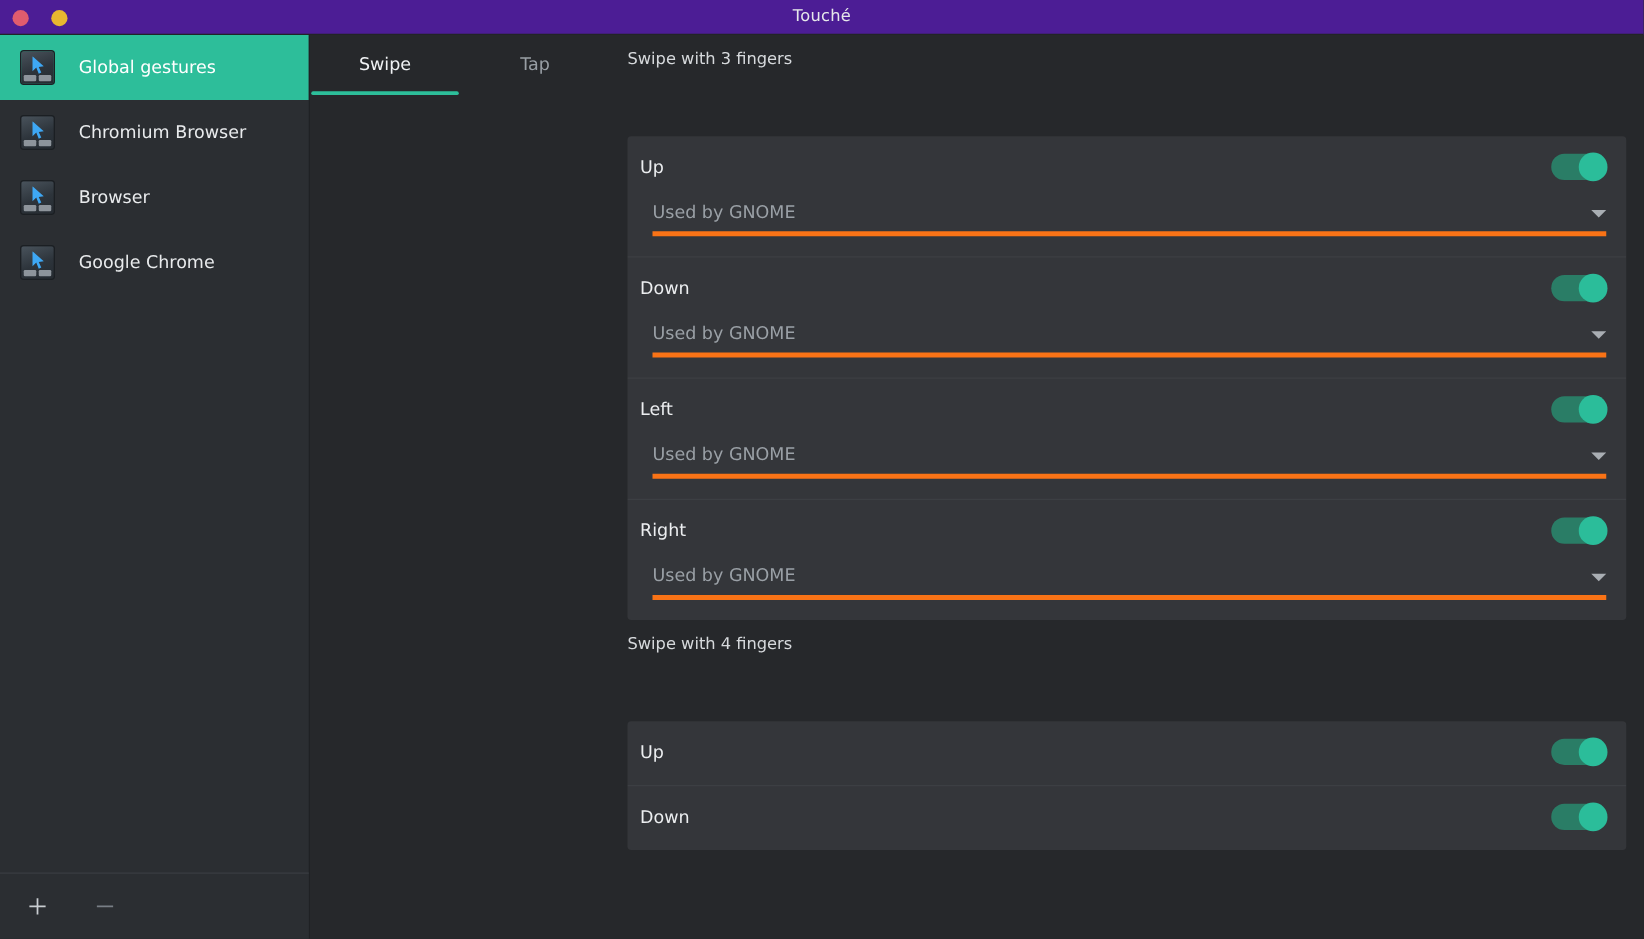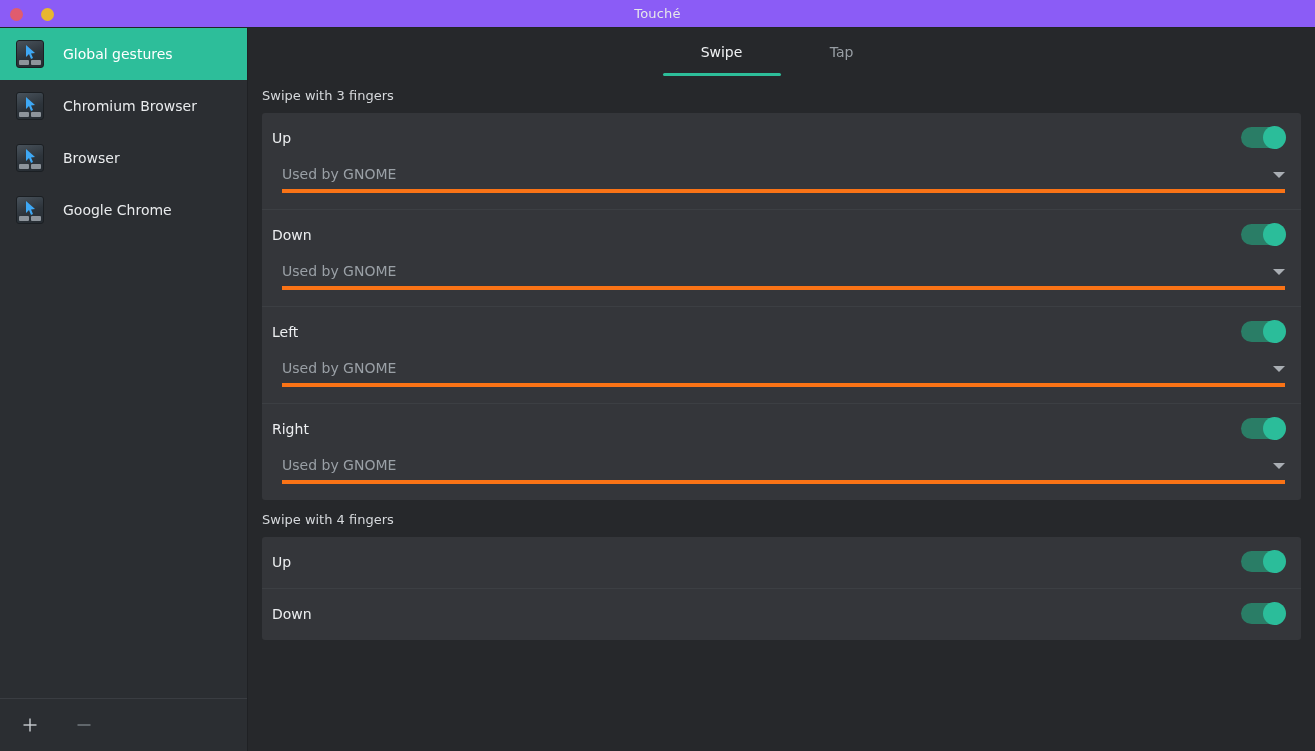--- a/index.html
+++ b/index.html
@@ -9,21 +9,21 @@
     height: 751px;
     overflow: hidden;
     background: #26282b;
     font-family: "DejaVu Sans", "Liberation Sans", sans-serif;
   }
 
   
   .titlebar {
     position: relative;
     height: 28px;
-    background: #8b5cf6;
+    background: #4c1d95;
     display: flex;
     align-items: center;
     justify-content: center;
     border-bottom: 1px solid #222427;
   }
   .win-controls {
     position: absolute;
     left: 10px;
     top: 0;
     height: 28px;
@@ -134,21 +134,21 @@
   }
   .tool-btn svg { display: block; }
   .tool-btn.add svg { stroke: #c9cdd1; }
   .tool-btn.remove svg { stroke: #787e85; }
 
   
   .main {
     flex: 1;
     background: #26282b;
     display: flex;
-    flex-direction: column;
+    flex-direction: row;
     overflow: hidden;
     position: relative;
   }
 
   .tabbar {
     height: 48px;
     min-height: 48px;
     display: flex;
     align-items: stretch;
     justify-content: center;
@@ -187,20 +187,21 @@
     font-size: 13px;
     color: #d6d9dc;
     padding: 12px 0 10px 0;
     margin-left: 0;
   }
 
   .card {
     background: #34363a;
     border-radius: 3px;
     overflow: hidden;
+    margin-top: 44px;
   }
 
   .gesture-row {
     padding: 14px 14px 16px 10px;
     position: relative;
   }
   .gesture-row + .gesture-row { border-top: 1px solid #3c3f43; }
 
   .row-head {
     display: flex;

